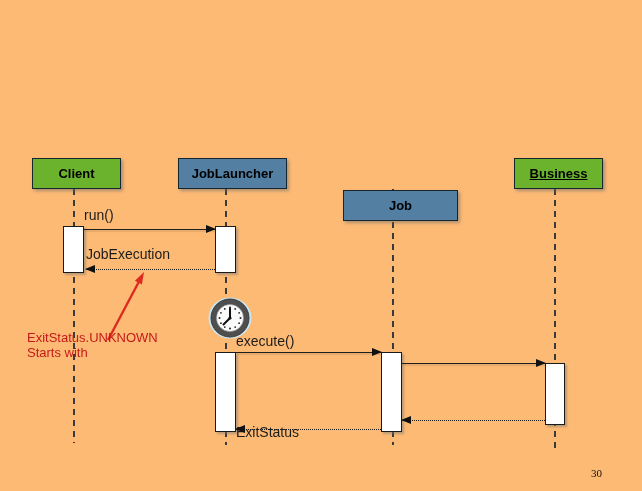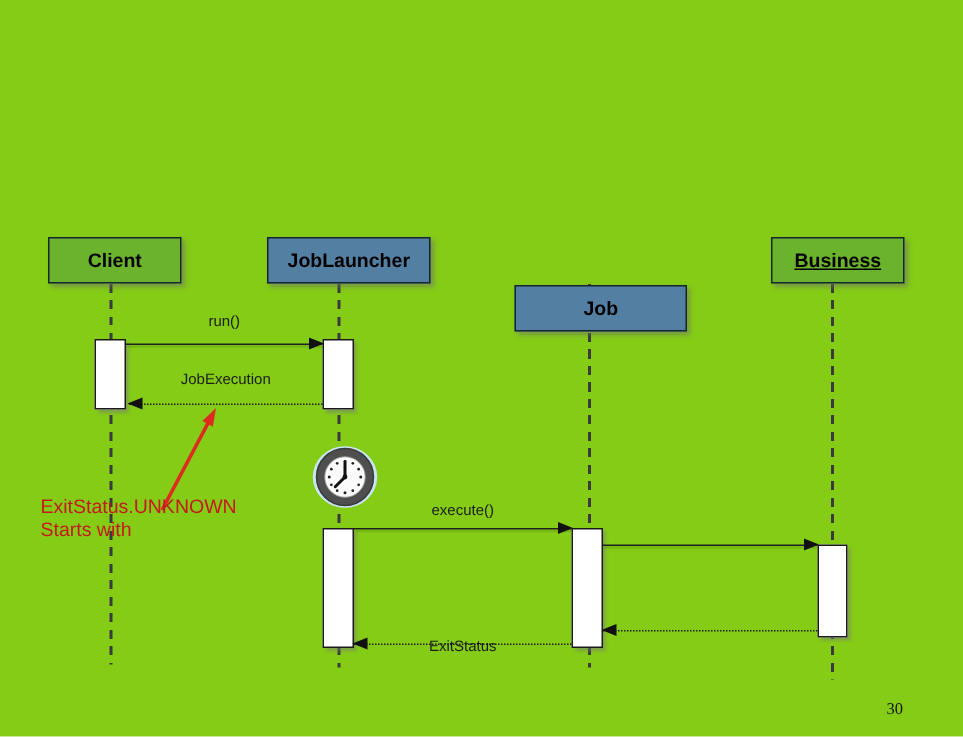--- a/index.html
+++ b/index.html
@@ -1,17 +1,17 @@
 <!DOCTYPE html>
 <html><head>
 <meta charset="utf-8">
 <style>
   html,body{margin:0;padding:0;background:#fff;}
   .stage{
-    position:relative;width:642px;height:491px;background:#84cc16;overflow:hidden;
+    position:relative;width:642px;height:491px;background:#fdba74;overflow:hidden;
     font-family:"Liberation Sans","DejaVu Sans",sans-serif;
   }
   
   .actor{
     position:absolute;top:158px;height:31px;box-sizing:border-box;
     border:1px solid #15262e;display:flex;align-items:center;justify-content:center;
     box-shadow:2px 2px 3px rgba(110,110,110,.55);
   }
   .actor span{font-size:13px;font-weight:bold;color:#000;}
   
@@ -26,21 +26,21 @@
   }
   
   .msg{position:absolute;height:0;}
   .msg.solid{border-top:1.5px solid #1f1f1f;box-shadow:1px 1.5px 1px rgba(0,0,0,.18);}
   .msg.dotted{border-top:1.5px dotted #1c1c1c;}
   .ah{position:absolute;width:0;height:0;top:-5px;
       border-top:4.5px solid transparent;border-bottom:4.5px solid transparent;}
   .ah.right{right:-1px;border-left:10px solid #111;}
   .ah.left{left:-1px;border-right:10px solid #111;}
   .msg-label{
-    position:absolute;text-align:center;font-size:10px;color:#1c1c1c;
+    position:absolute;text-align:left;font-size:14px;color:#1c1c1c;
     white-space:nowrap;line-height:16px;
   }
   .annotation{
     position:absolute;left:27px;top:330px;font-size:13px;line-height:15px;
     white-space:nowrap;
   }
   .page-number{
     position:absolute;left:591px;top:467px;font-size:11px;color:#111;font-family:Liberation Serif, serif;
   }
   .icon-svg{position:absolute;display:block;}

